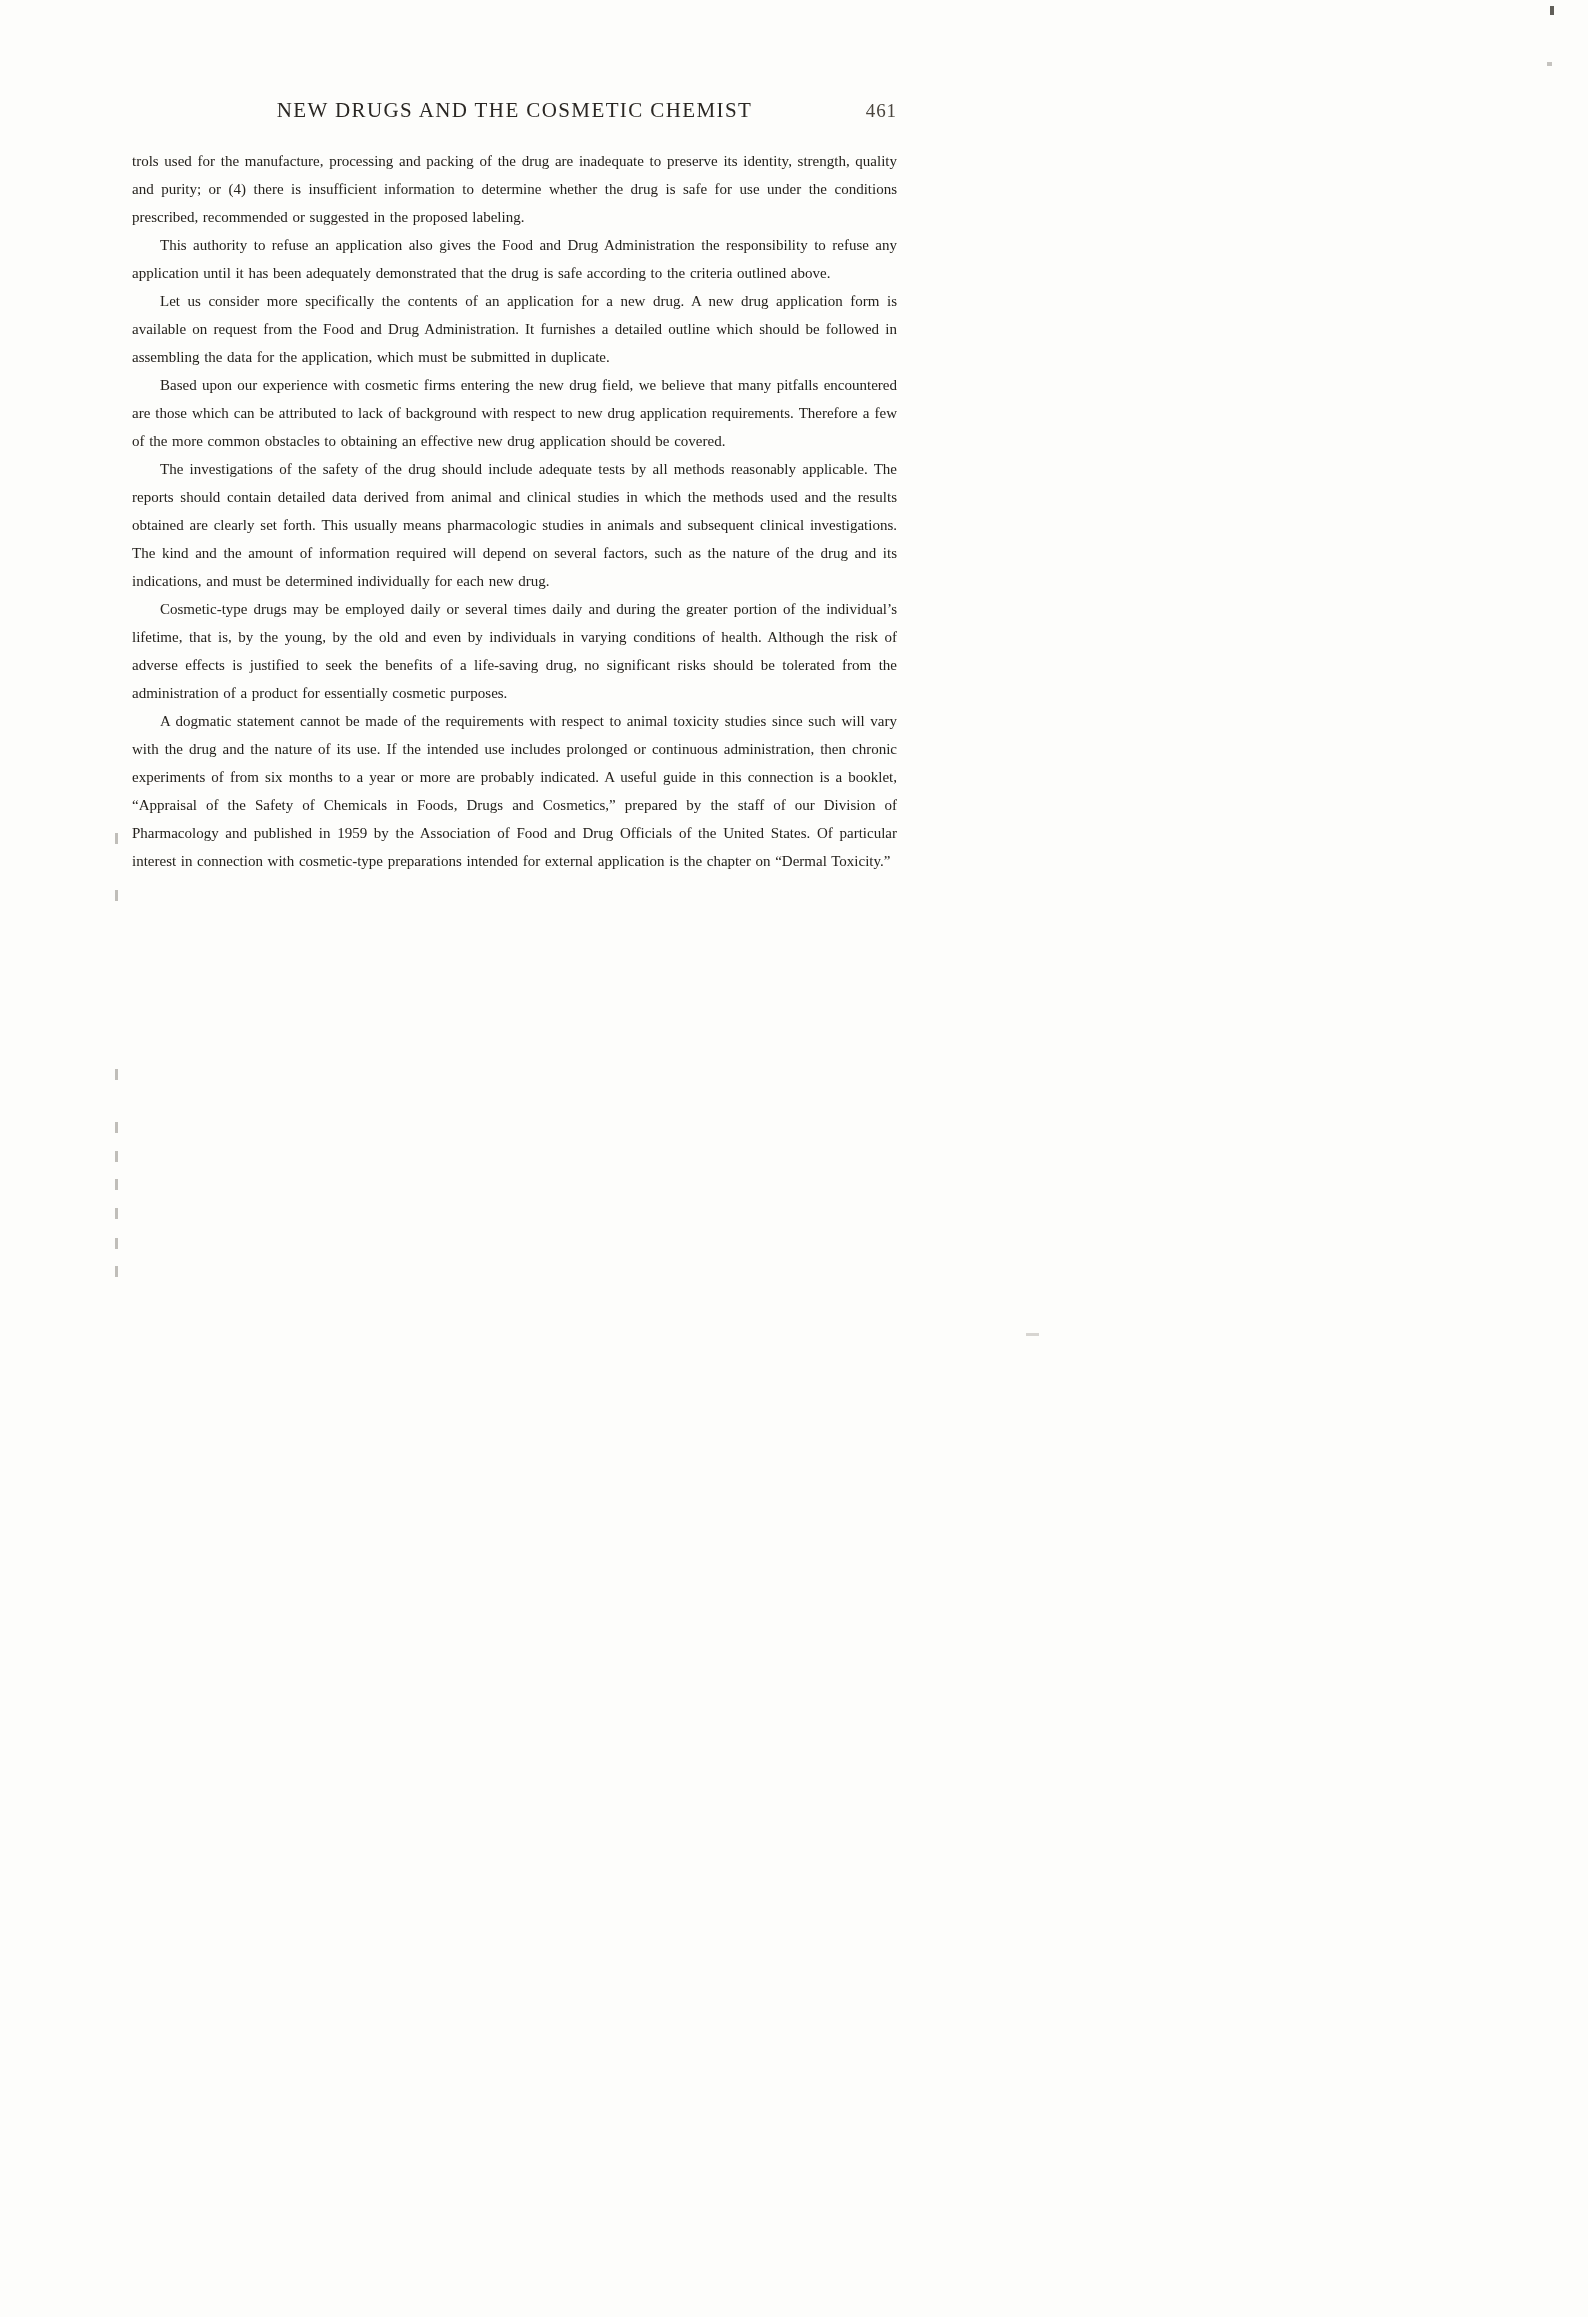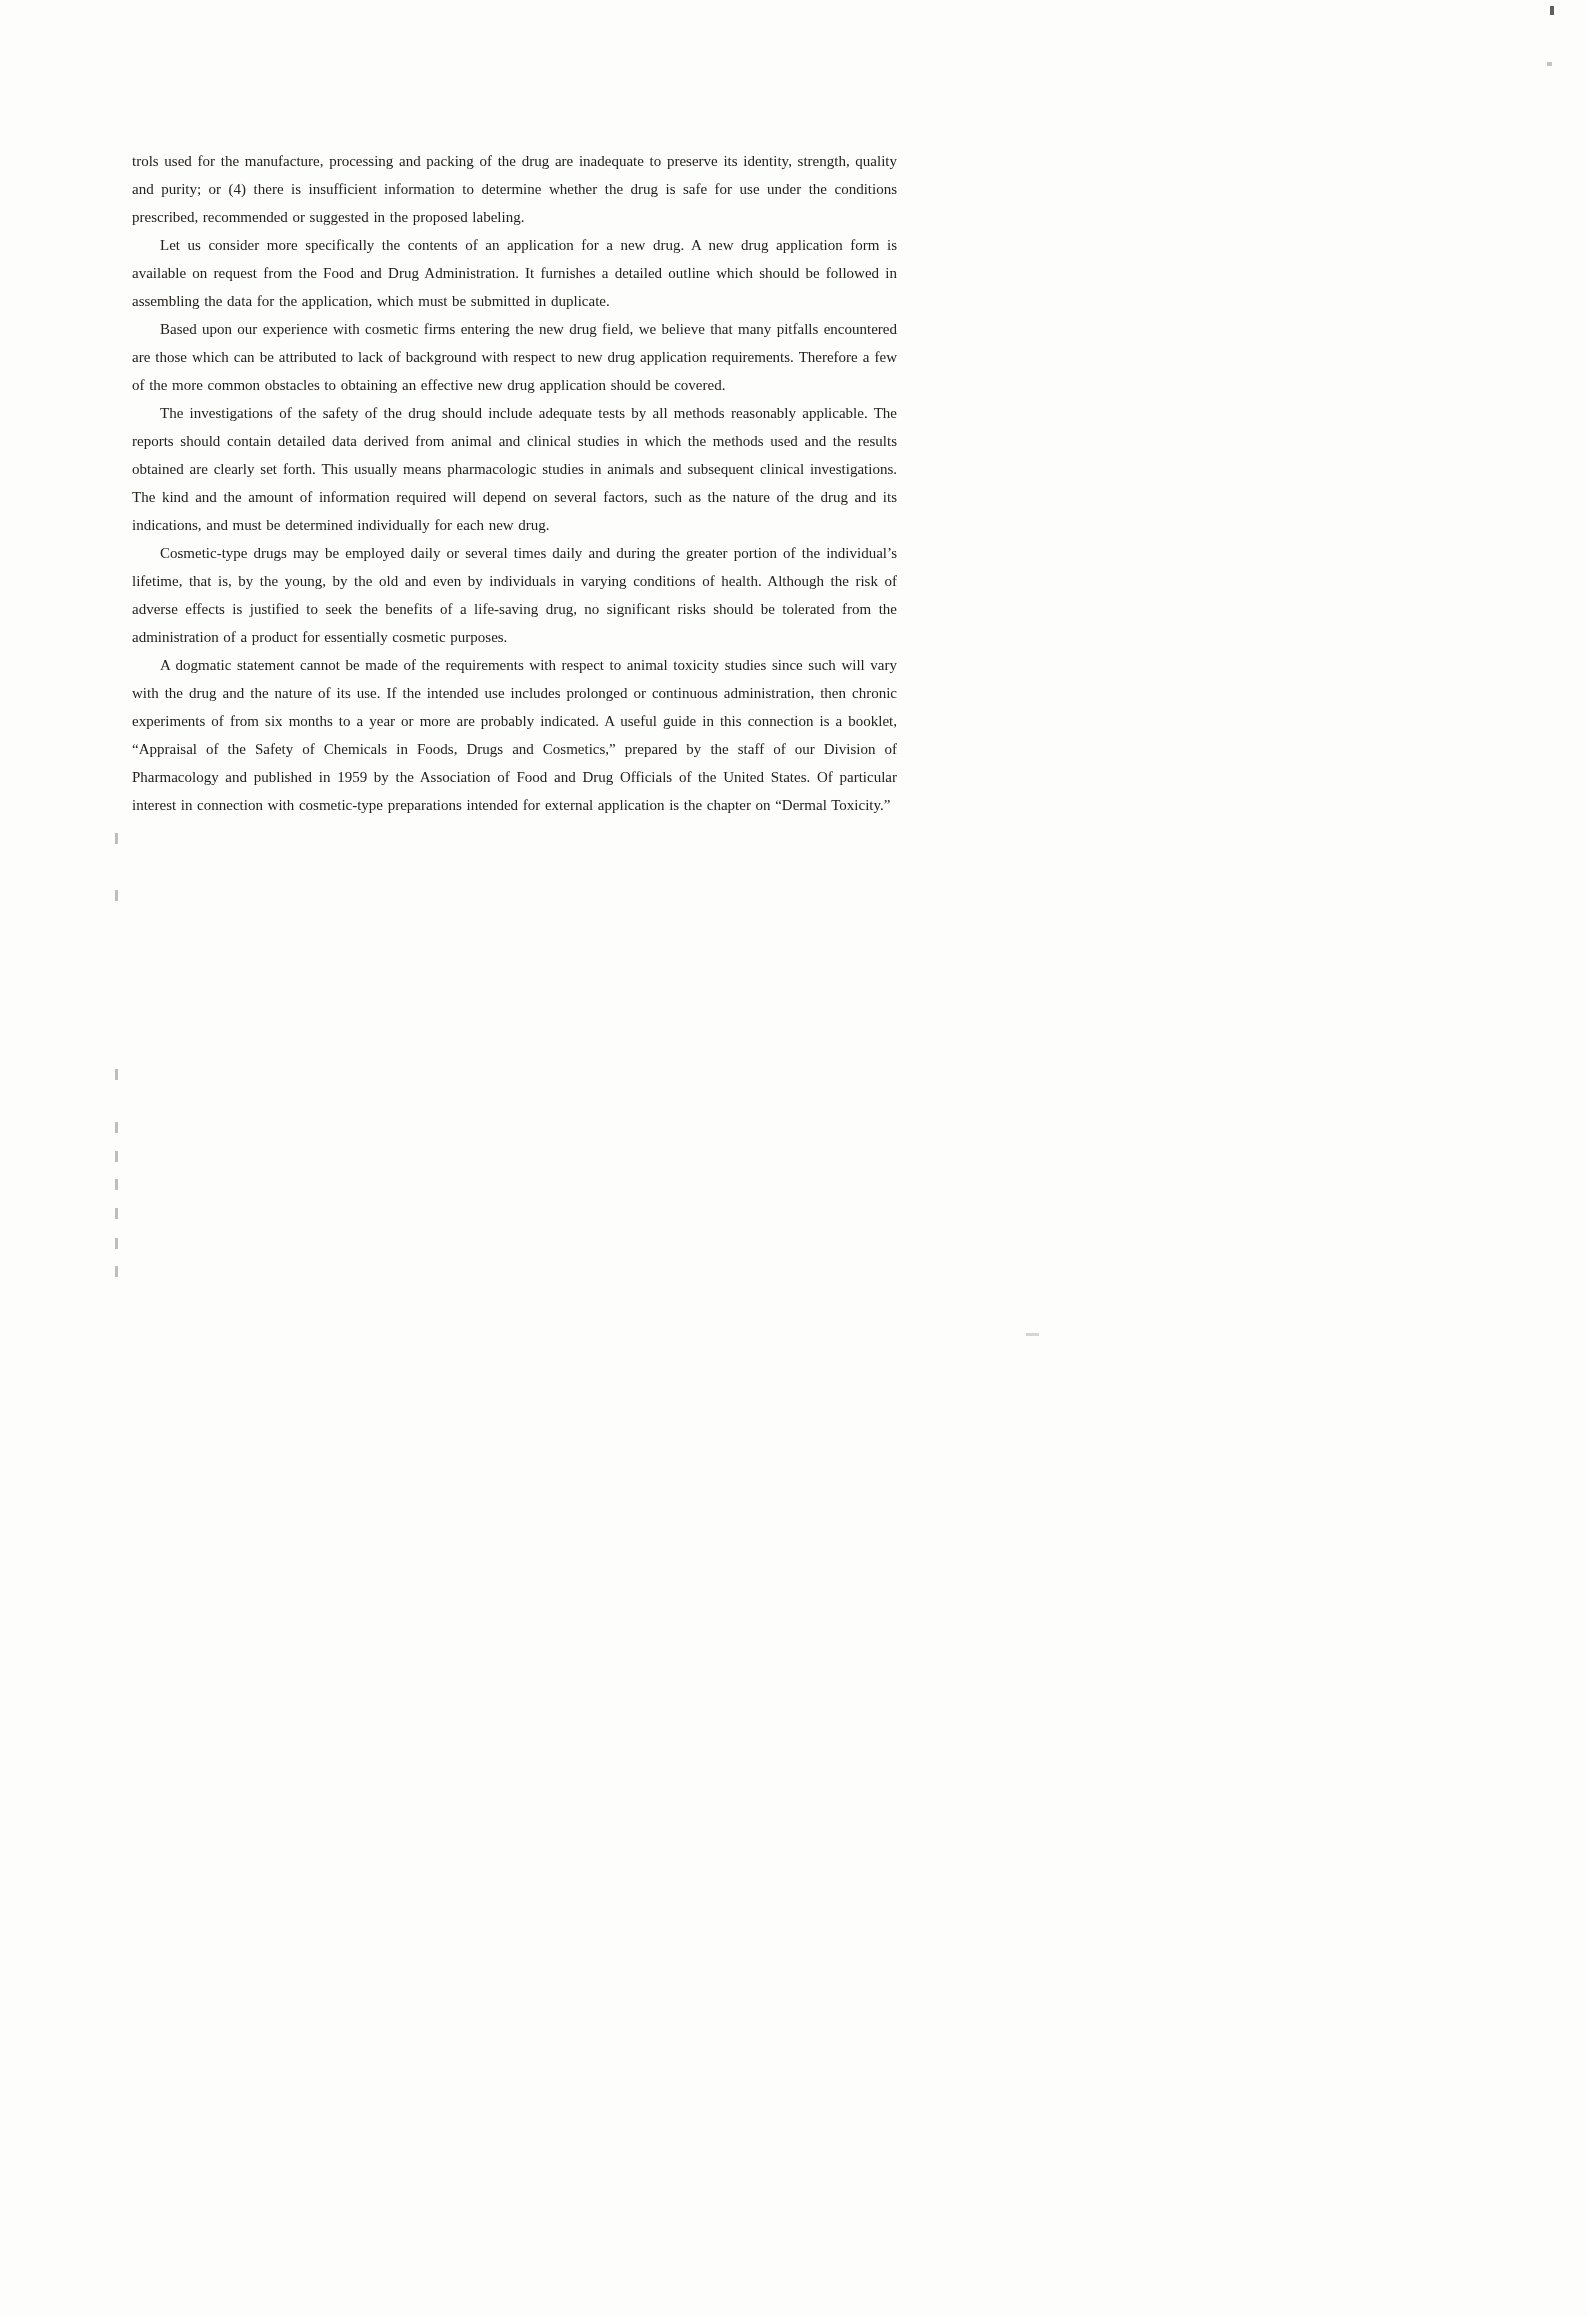--- a/index.html
+++ b/index.html
@@ -87,23 +87,28 @@
     top: 1333px;
     left: 1026px;
     opacity: 0.35;
   }
 </style>
 </head>
 <body>
 
 <div class="page">
 
+  <div class="page-header">
+    <span class="running-head">NEW DRUGS AND THE COSMETIC CHEMIST</span>
+    <span class="page-number">461</span>
+  </div>
 
   <div class="page-body">
     <p class="para">trols used for the manufacture, processing and packing of the drug are inadequate to preserve its identity, strength, quality and purity; or (4) there is insufficient information to determine whether the drug is safe for use under the conditions prescribed, recommended or suggested in the proposed labeling.</p>
+    <p class="para indent">This authority to refuse an application also gives the Food and Drug Administration the responsibility to refuse any application until it has been adequately demonstrated that the drug is safe according to the criteria outlined above.</p>
     <p class="para indent">Let us consider more specifically the contents of an application for a new drug.  A new drug application form is available on request from the Food and Drug Administration.  It furnishes a detailed outline which should be followed in assembling the data for the application, which must be submitted in duplicate.</p>
     <p class="para indent">Based upon our experience with cosmetic firms entering the new drug field, we believe that many pitfalls encountered are those which can be attributed to lack of background with respect to new drug application requirements.  Therefore a few of the more common obstacles to obtaining an effective new drug application should be covered.</p>
     <p class="para indent">The investigations of the safety of the drug should include adequate tests by all methods reasonably applicable.  The reports should contain detailed data derived from animal and clinical studies in which the methods used and the results obtained are clearly set forth.  This usually means pharmacologic studies in animals and subsequent clinical investigations. The kind and the amount of information required will depend on several factors, such as the nature of the drug and its indications, and must be determined individually for each new drug.</p>
     <p class="para indent">Cosmetic-type drugs may be employed daily or several times daily and during the greater portion of the individual’s lifetime, that is, by the young, by the old and even by individuals in varying conditions of health.  Although the risk of adverse effects is justified to seek the benefits of a life-saving drug, no significant risks should be tolerated from the administration of a product for essentially cosmetic purposes.</p>
     <p class="para indent">A dogmatic statement cannot be made of the requirements with respect to animal toxicity studies since such will vary with the drug and the nature of its use.  If the intended use includes prolonged or continuous administration, then chronic experiments of from six months to a year or more are probably indicated.  A useful guide in this connection is a booklet, “Appraisal of the Safety of Chemicals in Foods, Drugs and Cosmetics,” prepared by the staff of our Division of Pharmacology and published in 1959 by the Association of Food and Drug Officials of the United States.  Of particular interest in connection with cosmetic-type preparations intended for external application is the chapter on “Dermal Toxicity.”</p>
   </div>
 
   <div class="scan-artifact artifact-speck-tr1"></div>
   <div class="scan-artifact artifact-speck-tr2"></div>
   <div class="scan-artifact artifact-tick" style="top:833px"></div>

